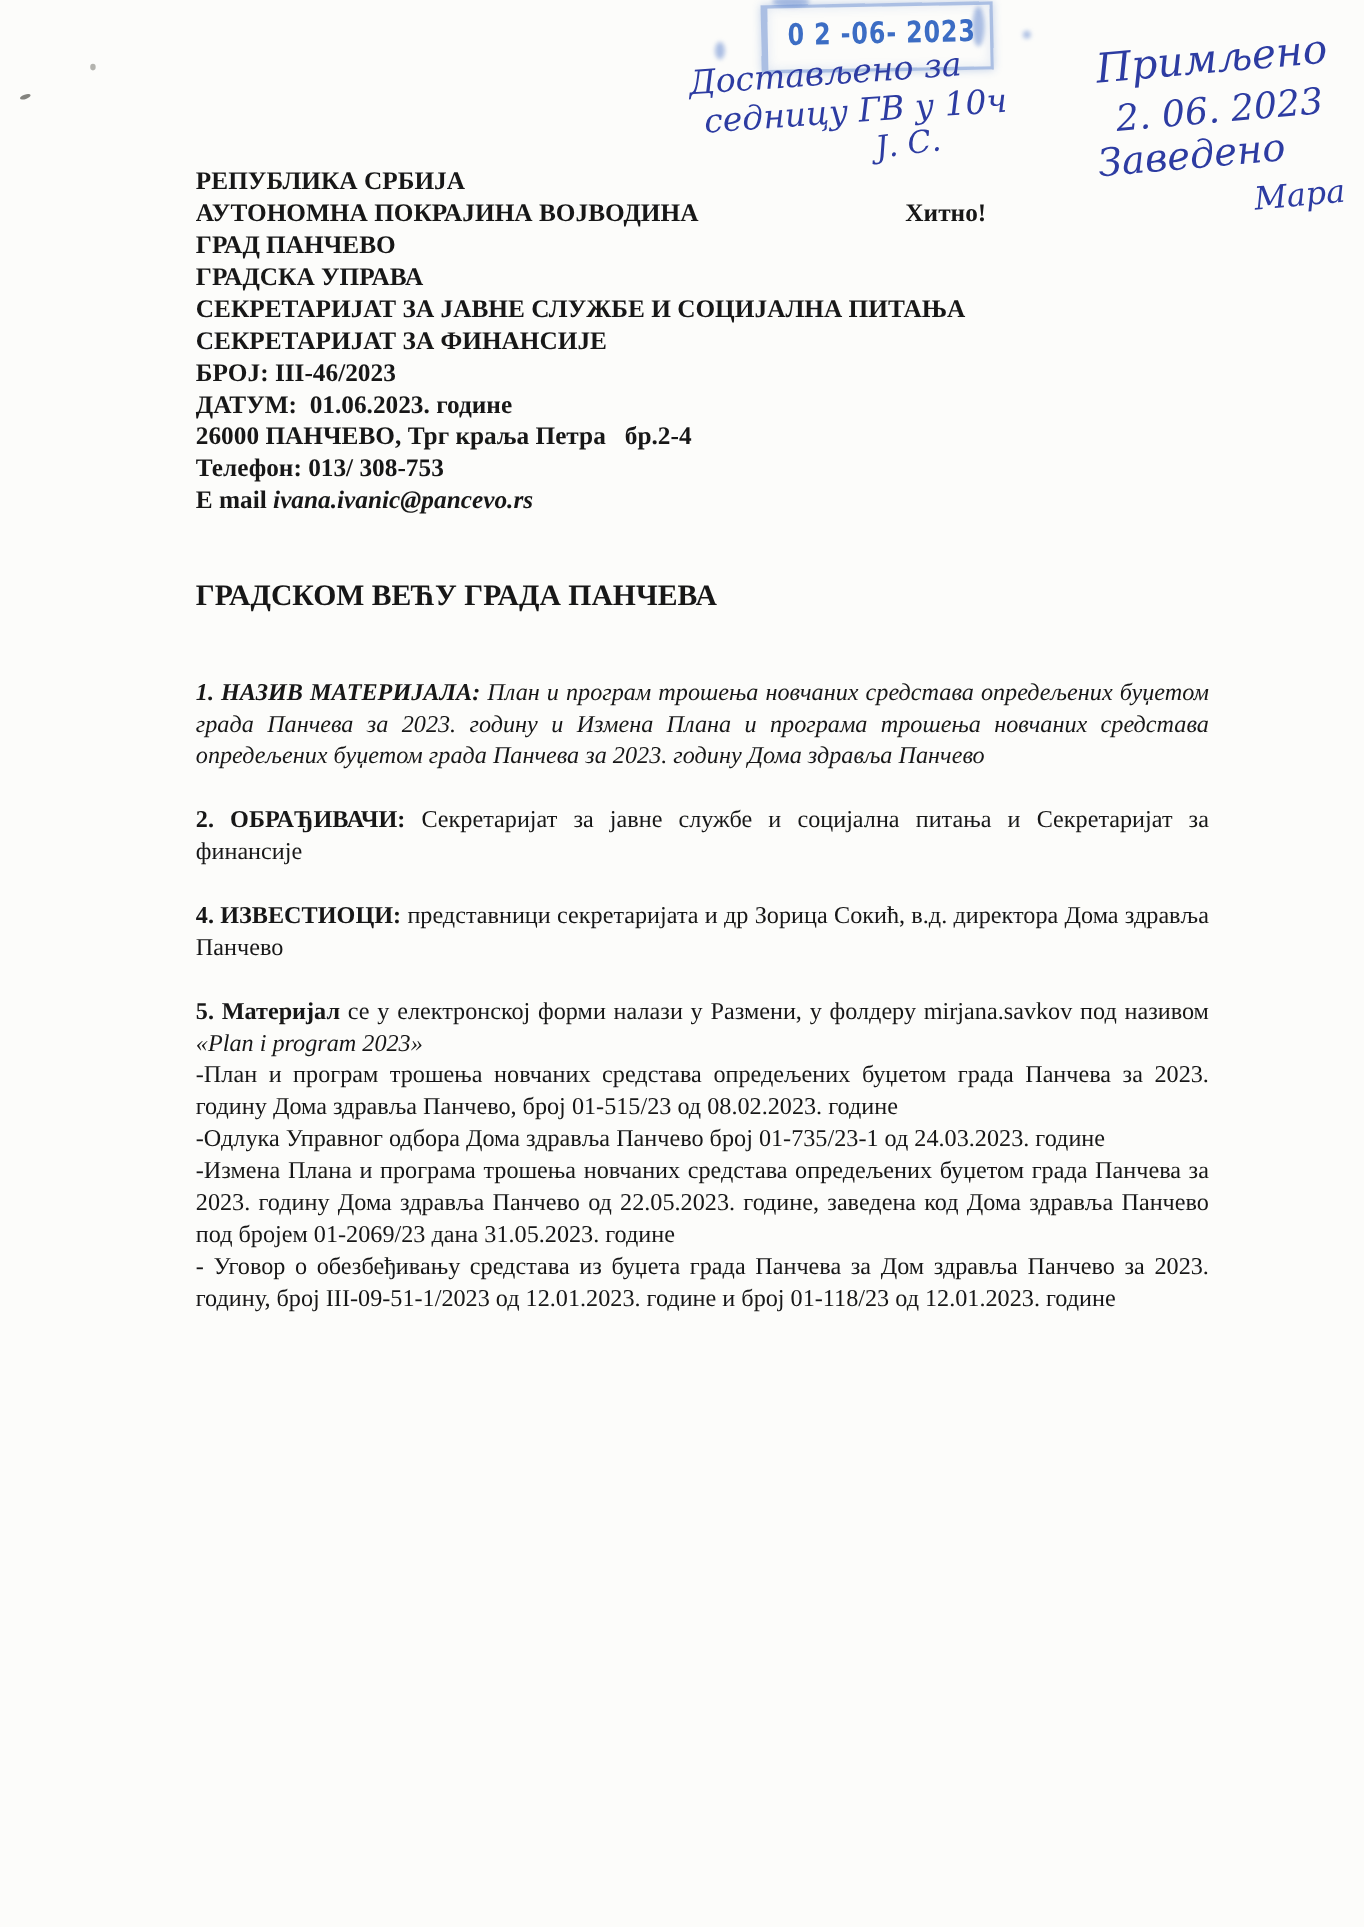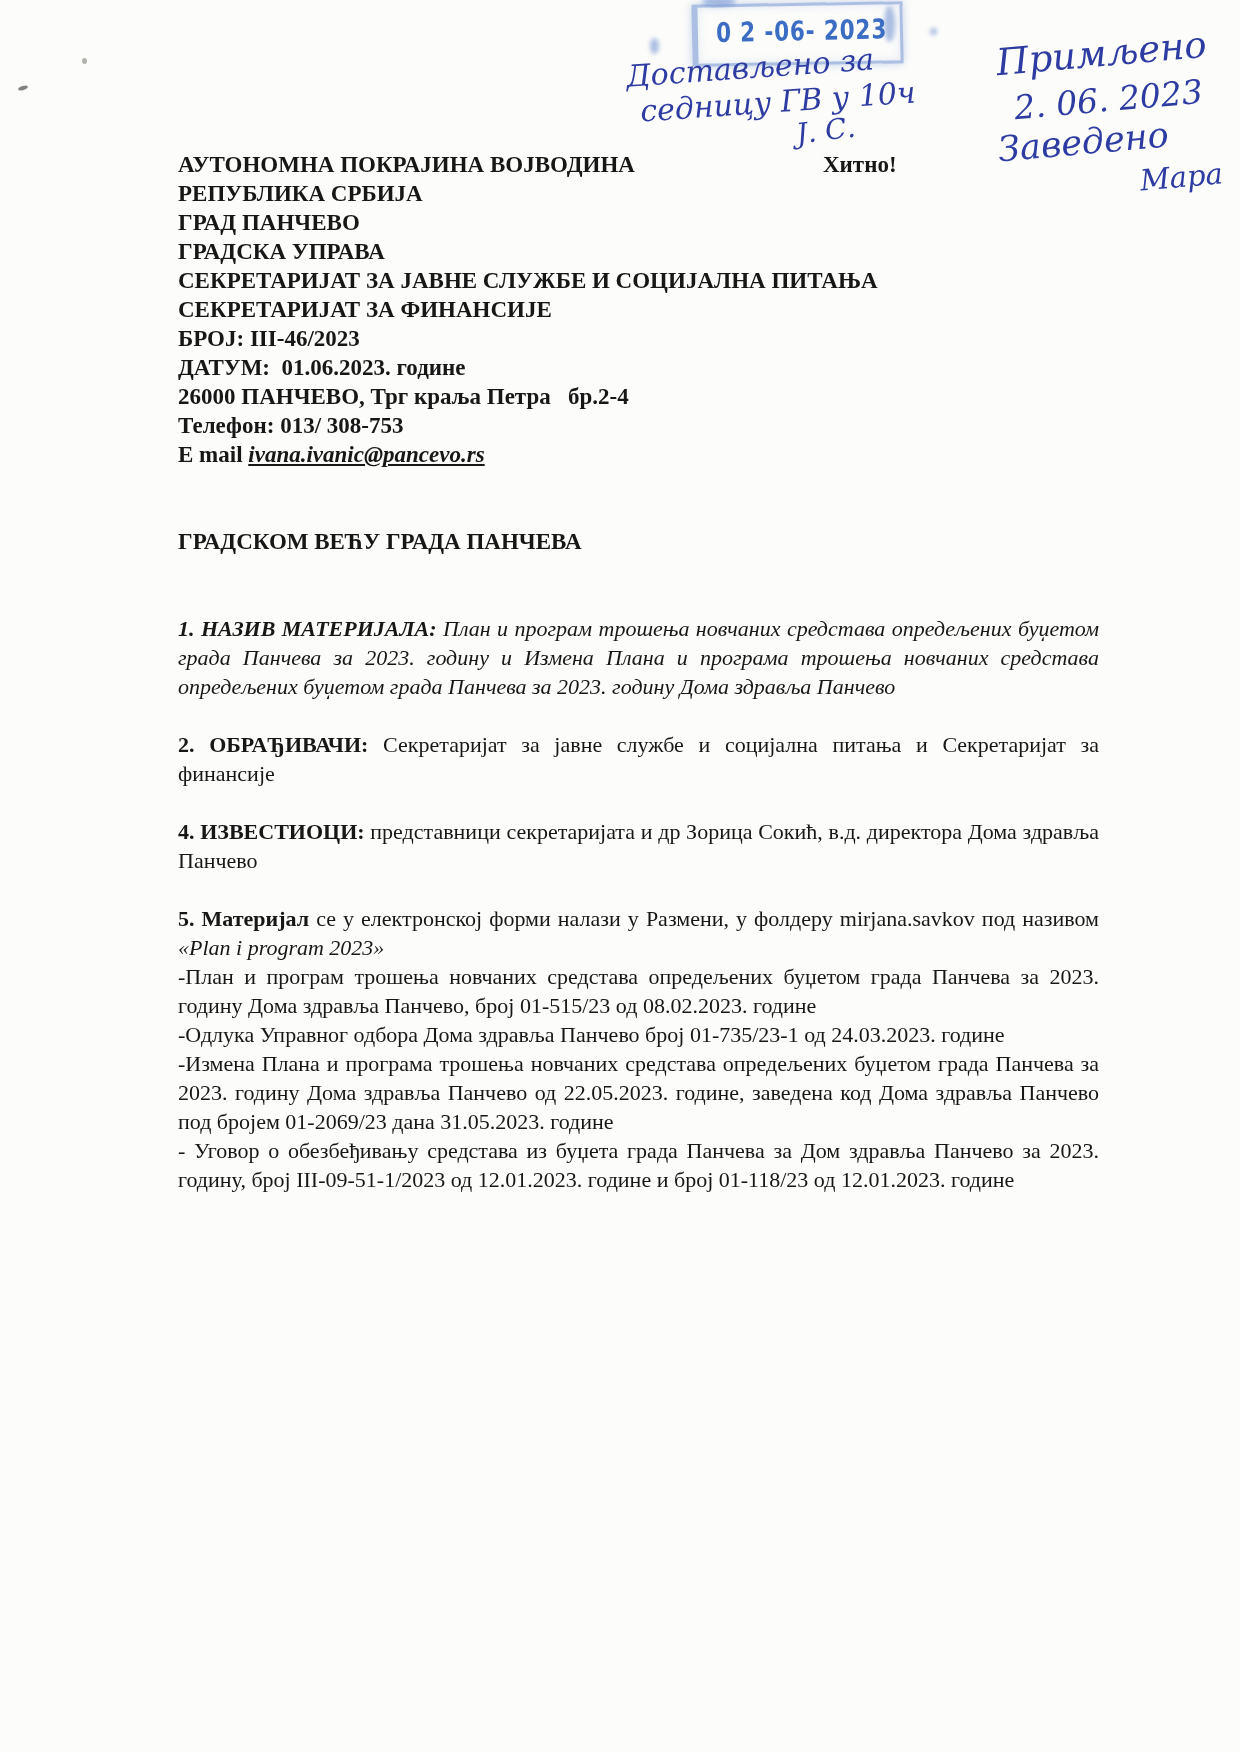--- a/index.html
+++ b/index.html
@@ -43,22 +43,22 @@
   .hw-r3 { left:998px; top:122px; font-size:35px; transform:rotate(-5deg); }
   .hw-r4 { left:1140px; top:160px; font-size:29px; transform:rotate(-5deg); }
   
   .content {
     position:absolute; left:178px; top:150px; width:921px;
     font-size:22px; line-height:29px;
   }
   .hline { margin:0; font-weight:700; font-size:23px; white-space:pre-wrap; }
   .hline.rel { position:relative; }
   .urgent { position:absolute; left:645px; top:0; }
-  .email { font-style:italic; text-decoration:underline; }
-  .addressee { margin:58px 0 0; font-weight:700; font-size:23px; }
+  .email { font-style:italic; }
+  .addressee { margin:58px 0 0; font-weight:700; font-size:27px; }
   .para { margin:29px 0 0; text-align:justify; }
   .para.first { margin-top:58px;font-style:italic; }
   .p-title { font-weight:700; }
   .p-italic { font-style:italic; }
   .att-title { margin:29px 0 0; font-weight:700; }
   .att-item { margin:0; text-align:justify; }
 </style>
 </head>
 <body>
 
@@ -78,22 +78,22 @@
   <div class="hw hw-l2">седницу ГВ у 10ч</div>
   <div class="hw hw-l3">Ј. С.</div>
 
   <div class="hw hw-r1">Примљено</div>
   <div class="hw hw-r2">2. 06. 2023</div>
   <div class="hw hw-r3">Заведено</div>
   <div class="hw hw-r4">Мара</div>
 
   <div class="content">
 
+    <p class="hline">РЕПУБЛИКА СРБИЈА</p>
     <p class="hline rel"><span>АУТОНОМНА ПОКРАЈИНА ВОЈВОДИНА</span><span class="urgent">Хитно!</span></p>
-    <p class="hline">РЕПУБЛИКА СРБИЈА</p>
     <p class="hline">ГРАД ПАНЧЕВО</p>
     <p class="hline">ГРАДСКА УПРАВА</p>
     <p class="hline">СЕКРЕТАРИЈАТ ЗА ЈАВНЕ СЛУЖБЕ И СОЦИЈАЛНА ПИТАЊА</p>
     <p class="hline">СЕКРЕТАРИЈАТ ЗА ФИНАНСИЈЕ</p>
     <p class="hline">БРОЈ: III-46/2023</p>
     <p class="hline">ДАТУМ:  01.06.2023. године</p>
     <p class="hline">26000 ПАНЧЕВО, Трг краља Петра   бр.2-4</p>
     <p class="hline">Телефон: 013/ 308-753</p>
     <p class="hline"><span>Е mail</span> <span class="email">ivana.ivanic@pancevo.rs</span></p>
 

